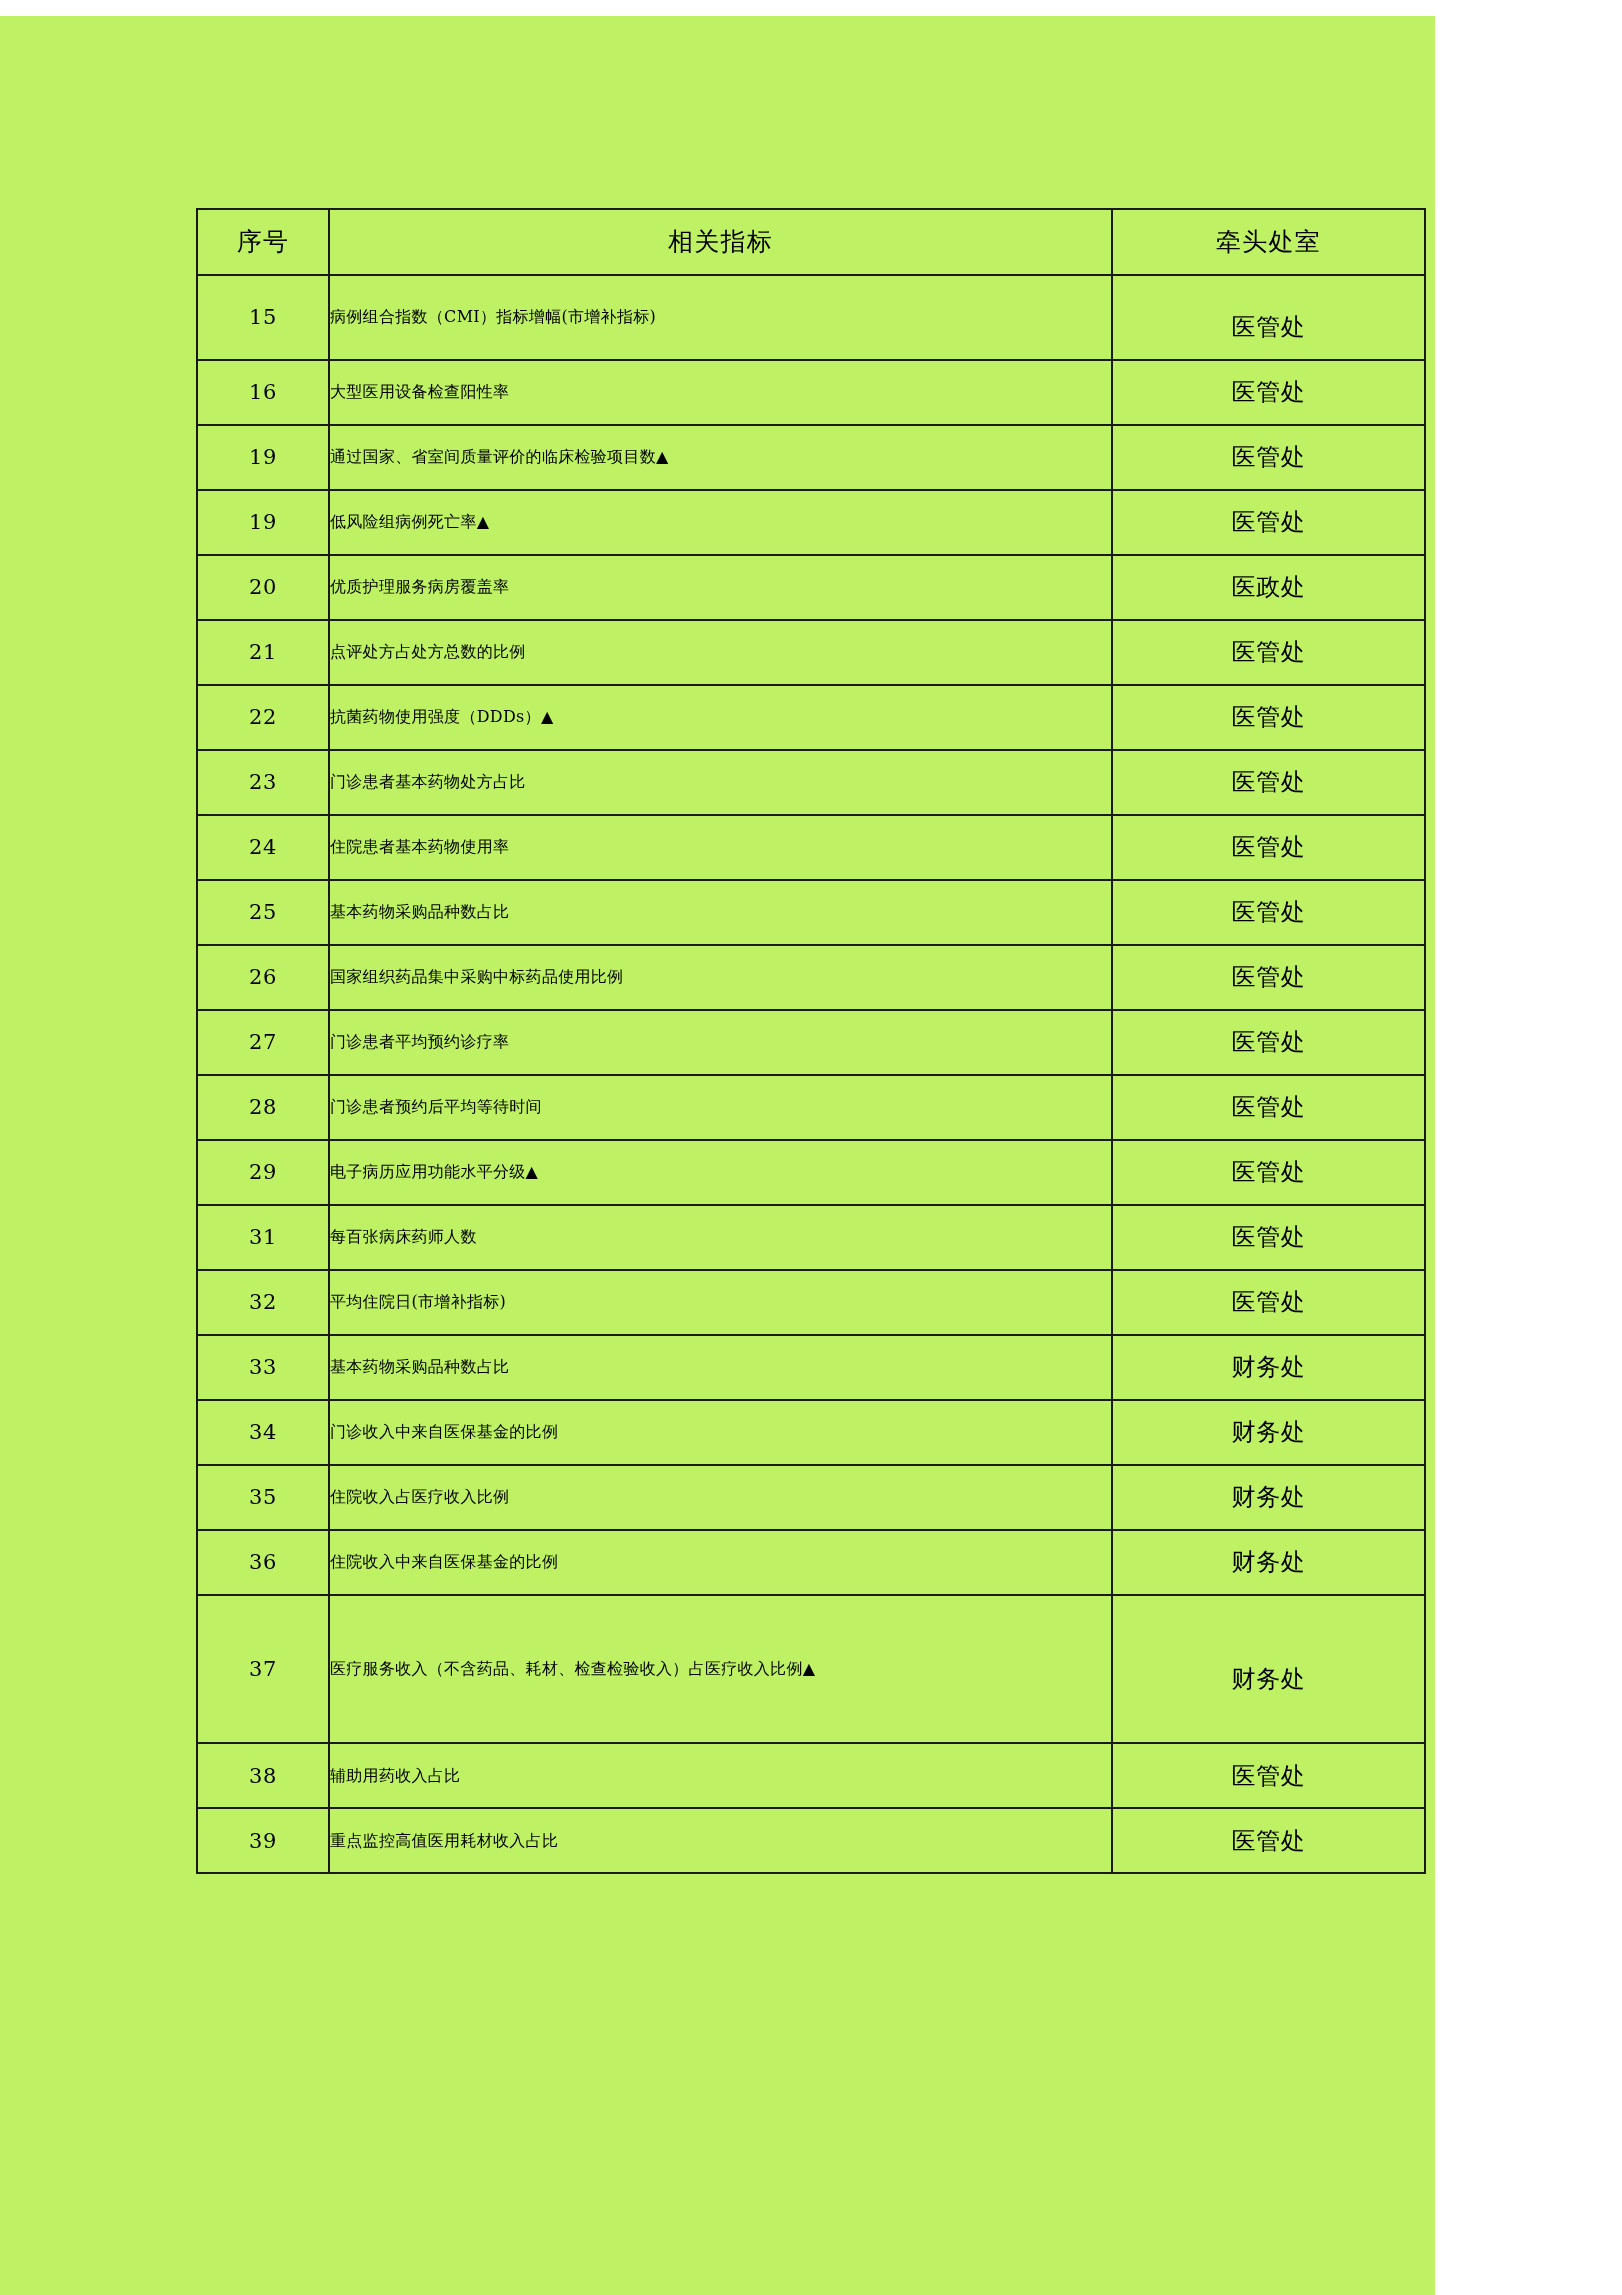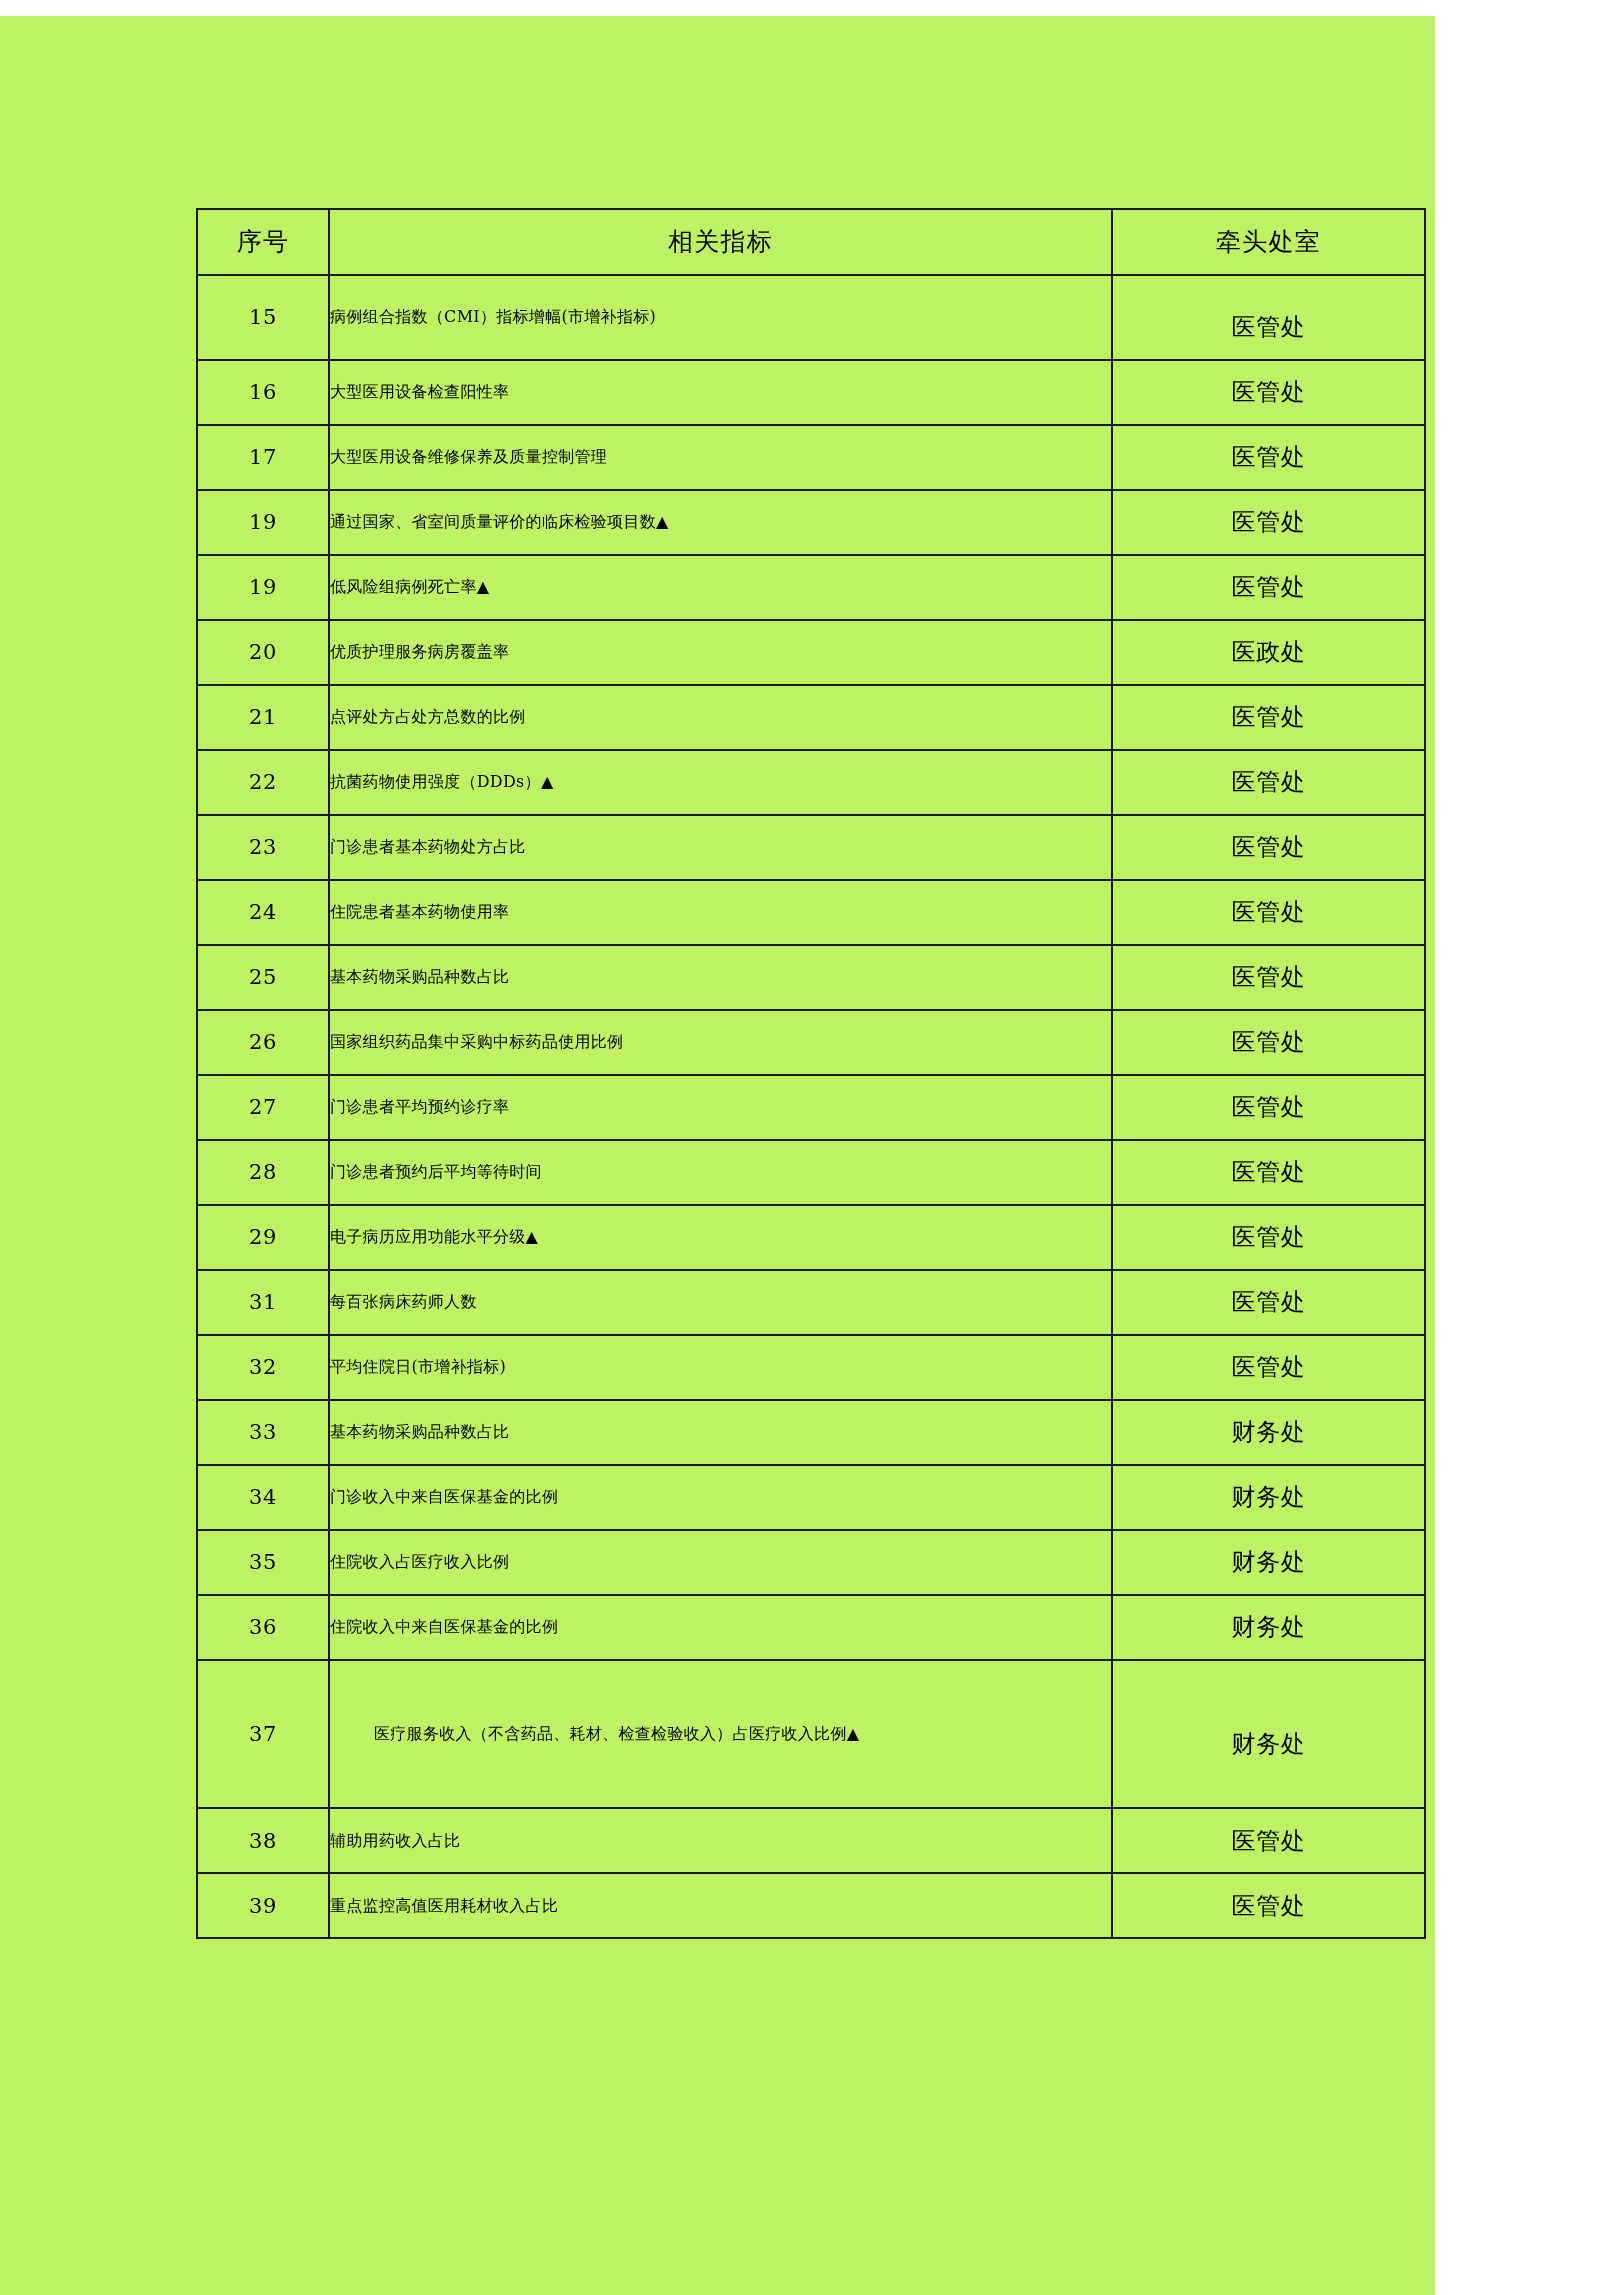--- a/index.html
+++ b/index.html
@@ -72,21 +72,20 @@
     padding-right: 9.2px;
     line-height: 1.0;
     letter-spacing: 0.3px;
   }
 
   .row-tall .cell-ind {
     line-height: 1.85;
     padding-top: 6.5px;
     padding-bottom: 6.5px;
     vertical-align: middle;
-    padding-left: 44px;
   }
 
   .cell-dept {
     text-align: center;
     font-size: 24px;
     letter-spacing: 0.7px;
     vertical-align: middle;
     padding-top: 17px;
     margin-left: 16px;
   }
@@ -119,25 +118,20 @@
           <td class="cell-seq">15</td>
           <td class="cell-ind">病例组合指数（CMI）指标增幅(市增补指标)</td>
           <td class="cell-dept">医管处</td>
         </tr>
         <tr class="row-normal">
           <td class="cell-seq">16</td>
           <td class="cell-ind">大型医用设备检查阳性率</td>
           <td class="cell-dept">医管处</td>
         </tr>
         <tr class="row-normal">
-          <td class="cell-seq">17</td>
-          <td class="cell-ind">大型医用设备维修保养及质量控制管理</td>
-          <td class="cell-dept">医管处</td>
-        </tr>
-        <tr class="row-normal">
           <td class="cell-seq">19</td>
           <td class="cell-ind">通过国家、省室间质量评价的临床检验项目数▲</td>
           <td class="cell-dept">医管处</td>
         </tr>
         <tr class="row-normal">
           <td class="cell-seq">19</td>
           <td class="cell-ind">低风险组病例死亡率▲</td>
           <td class="cell-dept">医管处</td>
         </tr>
         <tr class="row-normal">

